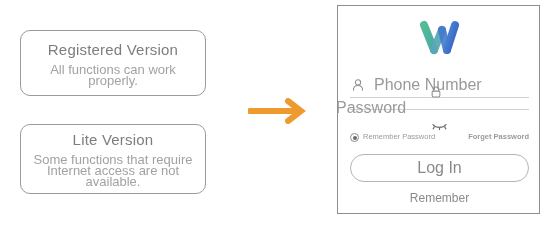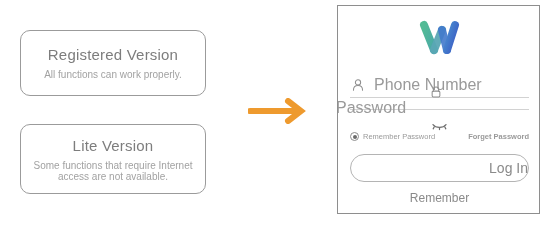--- a/index.html
+++ b/index.html
@@ -43,21 +43,21 @@
   }
   .card-title {
     font-size: 15px;
     color: #7d7d7d;
     letter-spacing: 0.2px;
     line-height: 18px;
     margin: 0 0 5px 0;
     font-weight: 400;
   }
   .card-sub {
-    font-size: 10px;
+    font-size: 13px;
     color: #a2a2a2;
     line-height: 11px;
     margin: 0;
     padding: 0 10px;
     font-weight: 400;
   }
 
   
   #arrow {
     position: absolute;
@@ -143,21 +143,21 @@
     left: 12px;
     top: 124px;
     width: 179px;
     height: 14px;
     display: flex;
     align-items: center;
     justify-content: space-between;
   }
   #remember-group {
     display: flex;
-    align-items: flex-start;
+    align-items: flex-end;
     cursor: pointer;
   }
   .radio-outer {
     width: 9px;
     height: 9px;
     border: 1px solid #8d8d8d;
     border-radius: 50%;
     box-sizing: border-box;
     display: flex;
     align-items: center;
@@ -185,23 +185,23 @@
     left: 12px;
     top: 148px;
     width: 179px;
     height: 28px;
     box-sizing: border-box;
     border: 1px solid #b4b4b4;
     border-radius: 14px;
     background: #ffffff;
     color: #8a8a8a;
     font-family: "Liberation Sans", sans-serif;
-    font-size: 14px;
+    font-size: 16px;
     line-height: 26px;
-    text-align: right;
+    text-align: center;
     cursor: pointer;
     padding: 0;
   }
   #register-link {
     position: absolute;
     left: 0;
     top: 185px;
     width: 203px;
     text-align: center;
     font-size: 12px;

